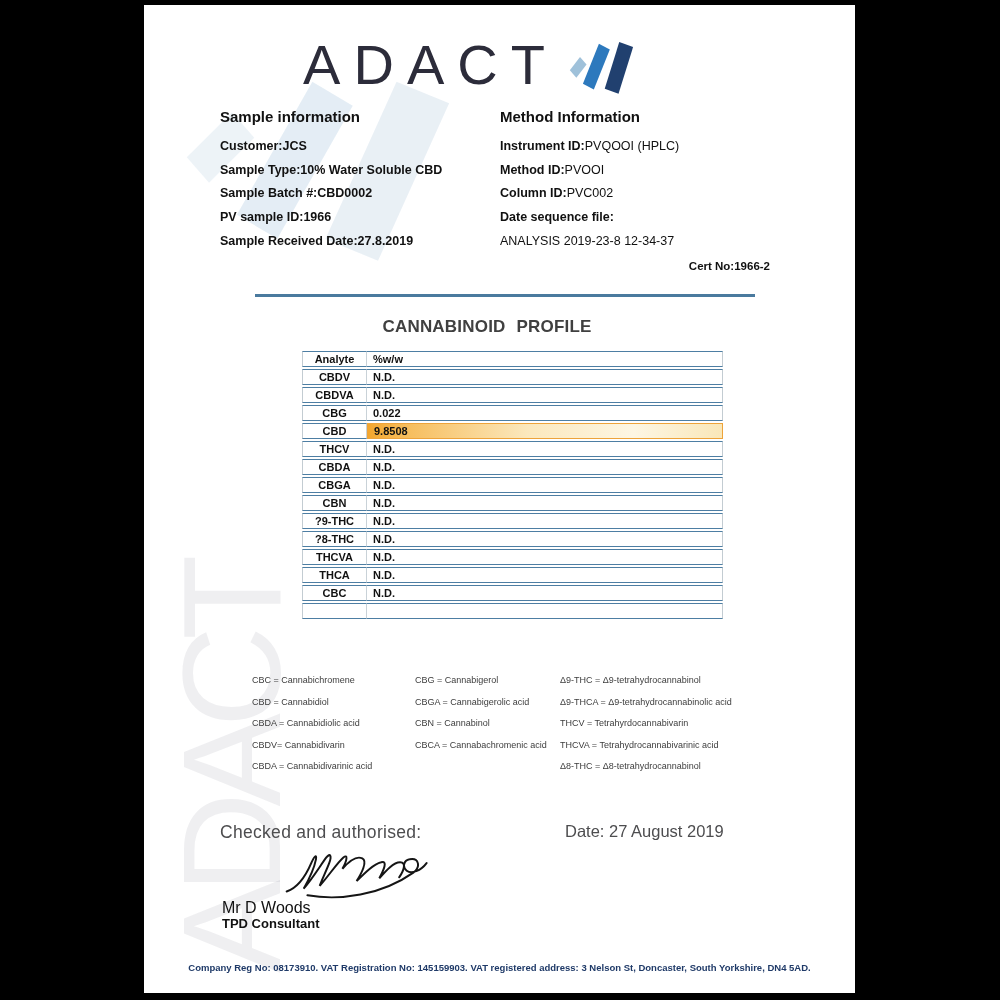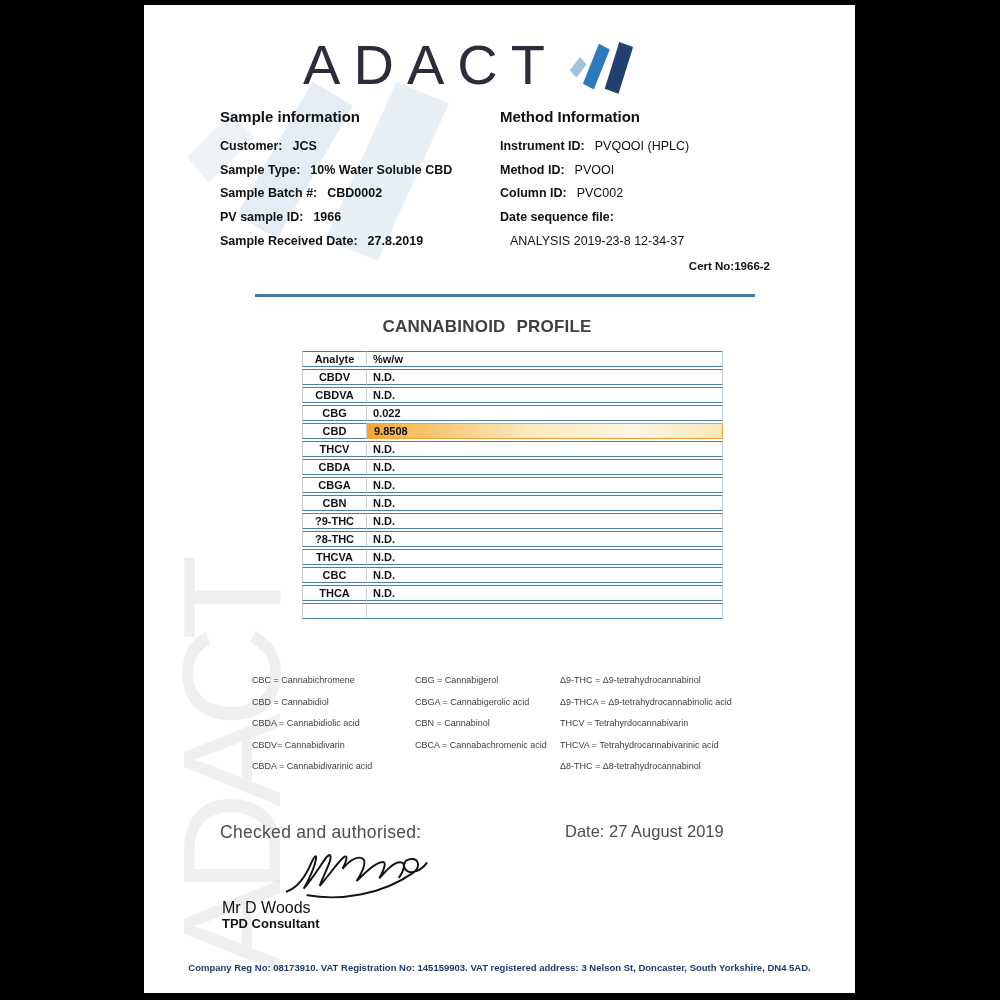--- a/index.html
+++ b/index.html
@@ -38,21 +38,21 @@
   }
   .logo-mark { width:80px; height:60px; margin-left:6px; margin-top:4px; }
 
   
   .info-col { position:absolute; top:103px; }
   .info-col.left  { left:76px;  width:290px; }
   .info-col.right { left:356px; width:300px; }
   .info-title { font-size:15px; font-weight:bold; color:#111; margin-bottom:10px; }
   .info-line { font-size:12.5px; color:#111; height:23.7px; line-height:23.7px; white-space:nowrap; }
   .info-line .lbl { font-weight:bold; }
-  .info-line .val { margin-left:10px; }
+  .info-line .val { margin-left:0; }
   .info-col.left .val { font-weight:bold; }
 
   .cert-no {
     position:absolute; top:255px; right:85px;
     font-size:11.5px; font-weight:bold; color:#111;
   }
 
   .divider {
     position:absolute; top:289px; left:111px; width:500px; height:3px;
     background:#4a7a9e;
@@ -202,25 +202,25 @@
         </tr>
     <tr>
           <td class="c-analyte">?8-THC</td>
           <td class="c-value">N.D.</td>
         </tr>
     <tr>
           <td class="c-analyte">THCVA</td>
           <td class="c-value">N.D.</td>
         </tr>
     <tr>
+          <td class="c-analyte">THCA</td>
+          <td class="c-value">N.D.</td>
+        </tr>
+    <tr>
           <td class="c-analyte">CBC</td>
-          <td class="c-value">N.D.</td>
-        </tr>
-    <tr>
-          <td class="c-analyte">THCA</td>
           <td class="c-value">N.D.</td>
         </tr>
     <tr>
           <td class="c-analyte"></td>
           <td class="c-value"></td>
         </tr>
   </tbody>
     </table>
 
   <div class="legend">

